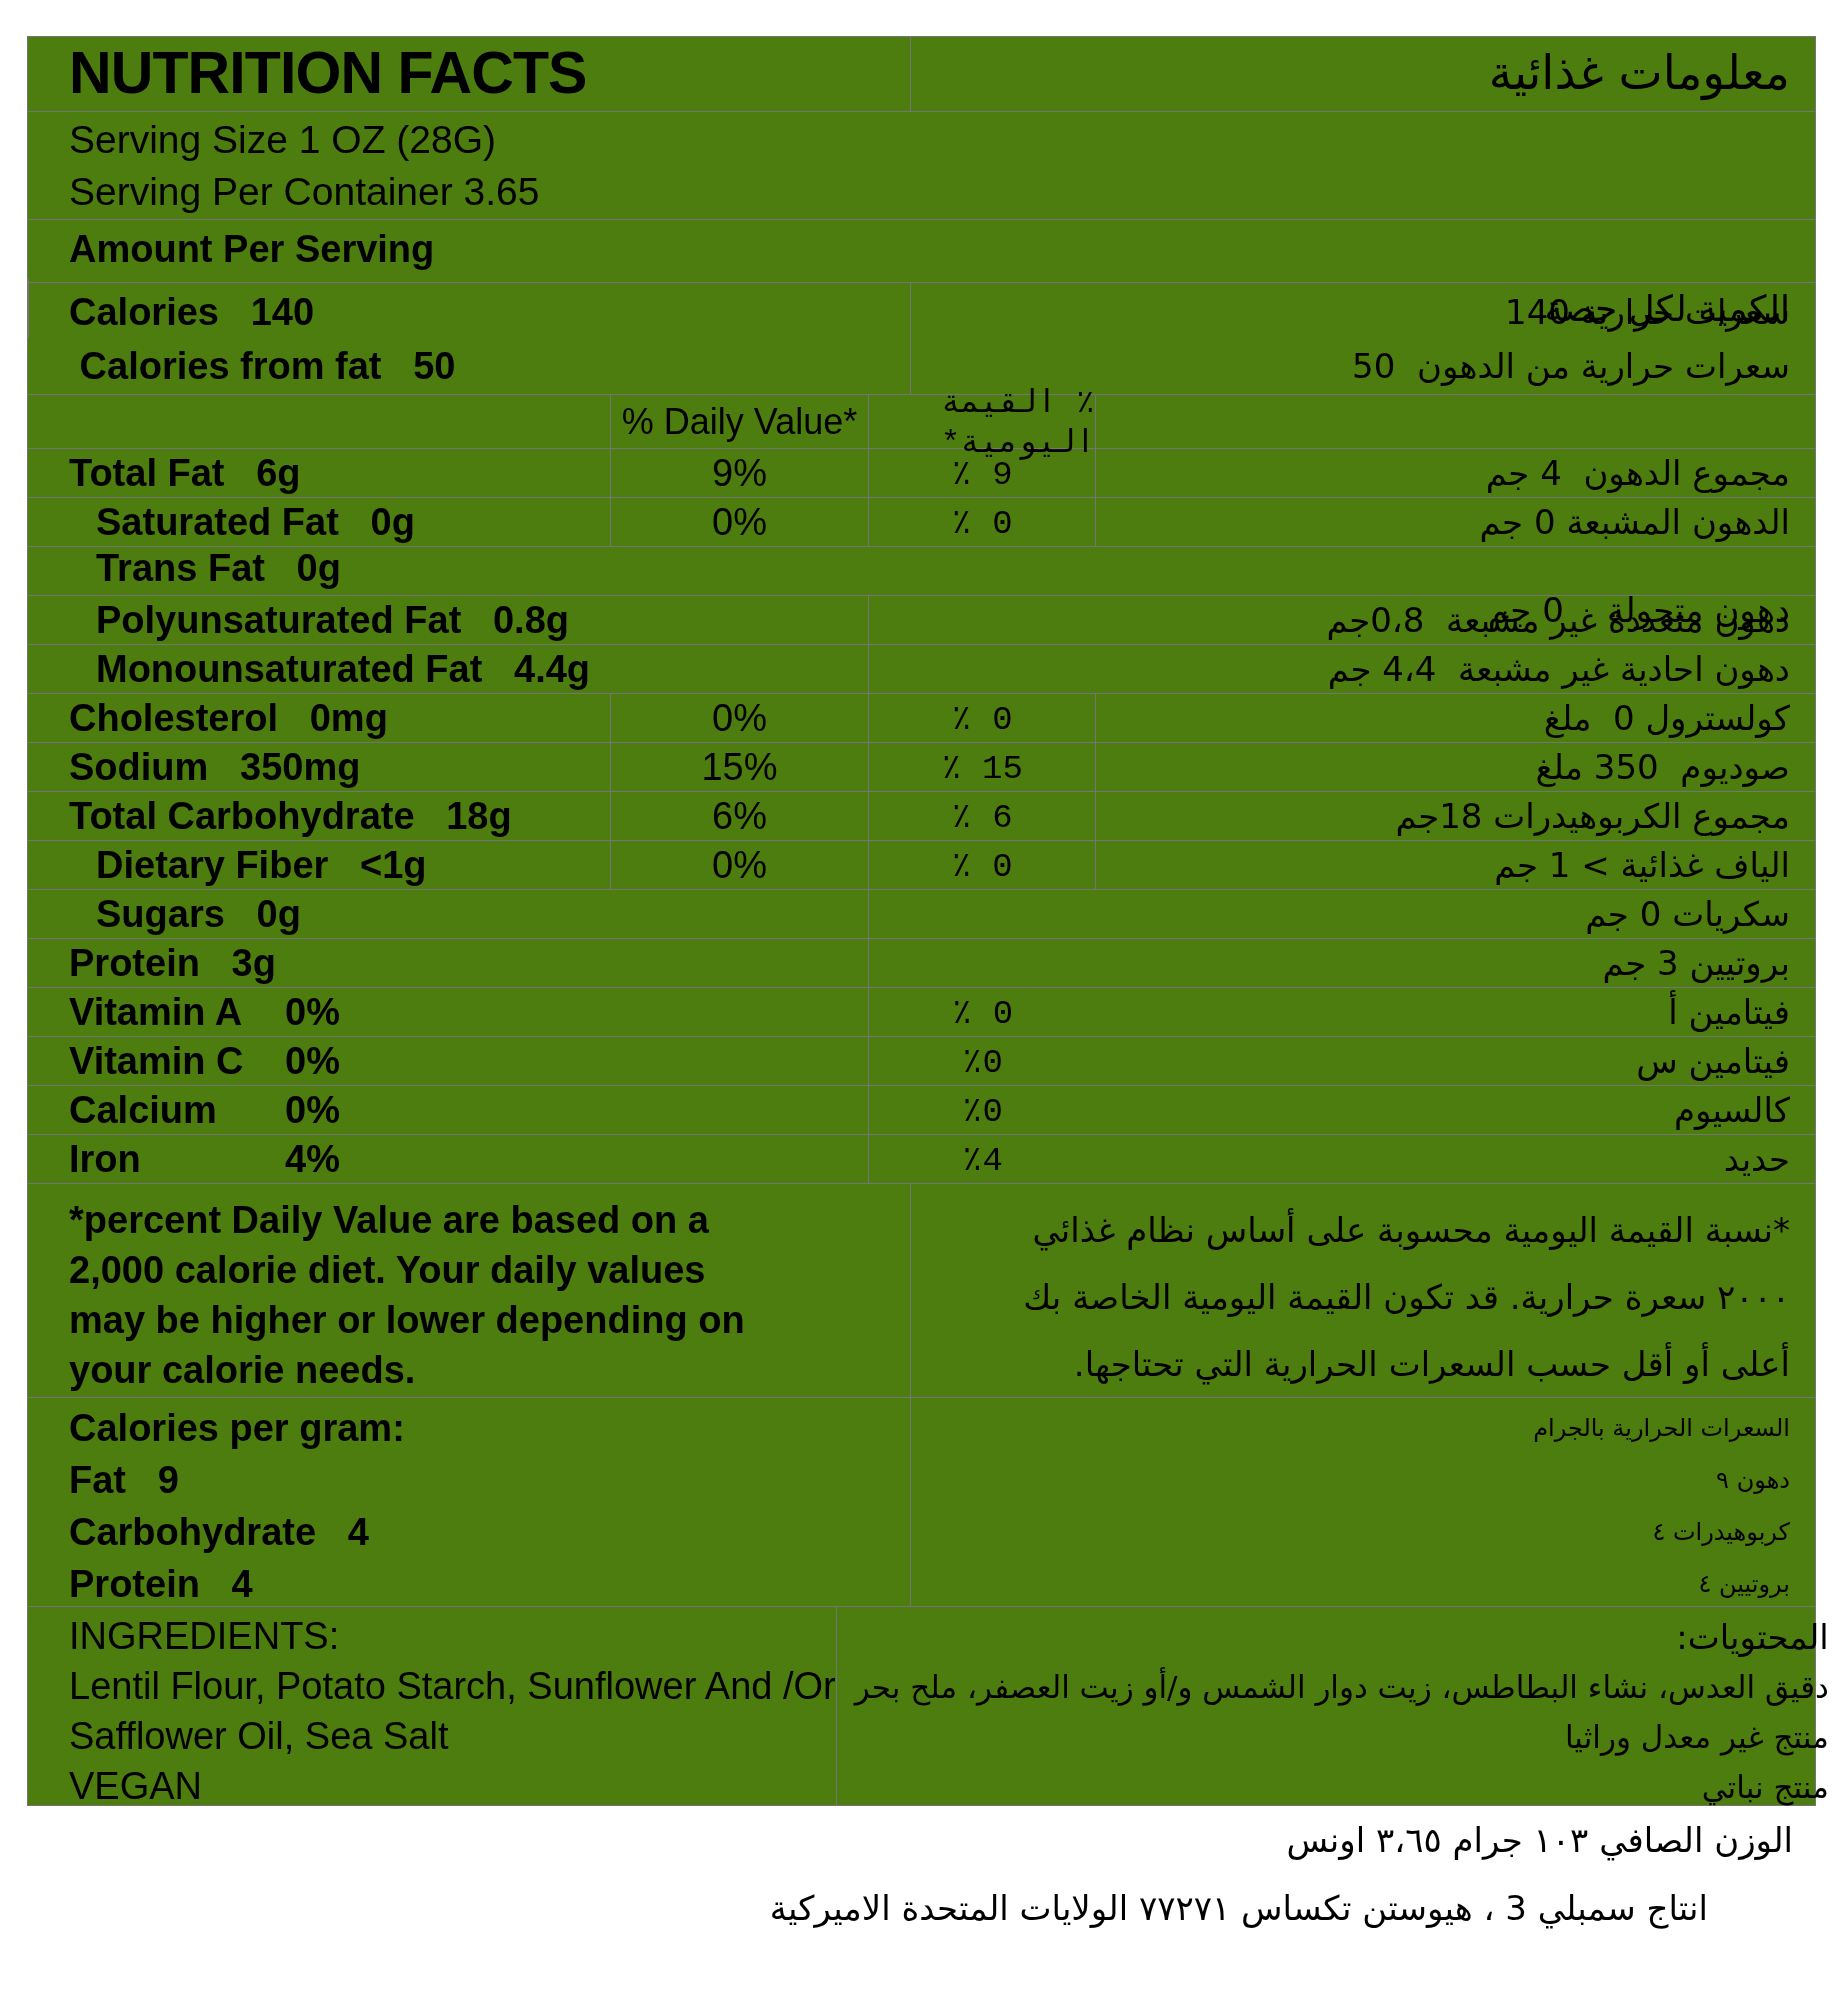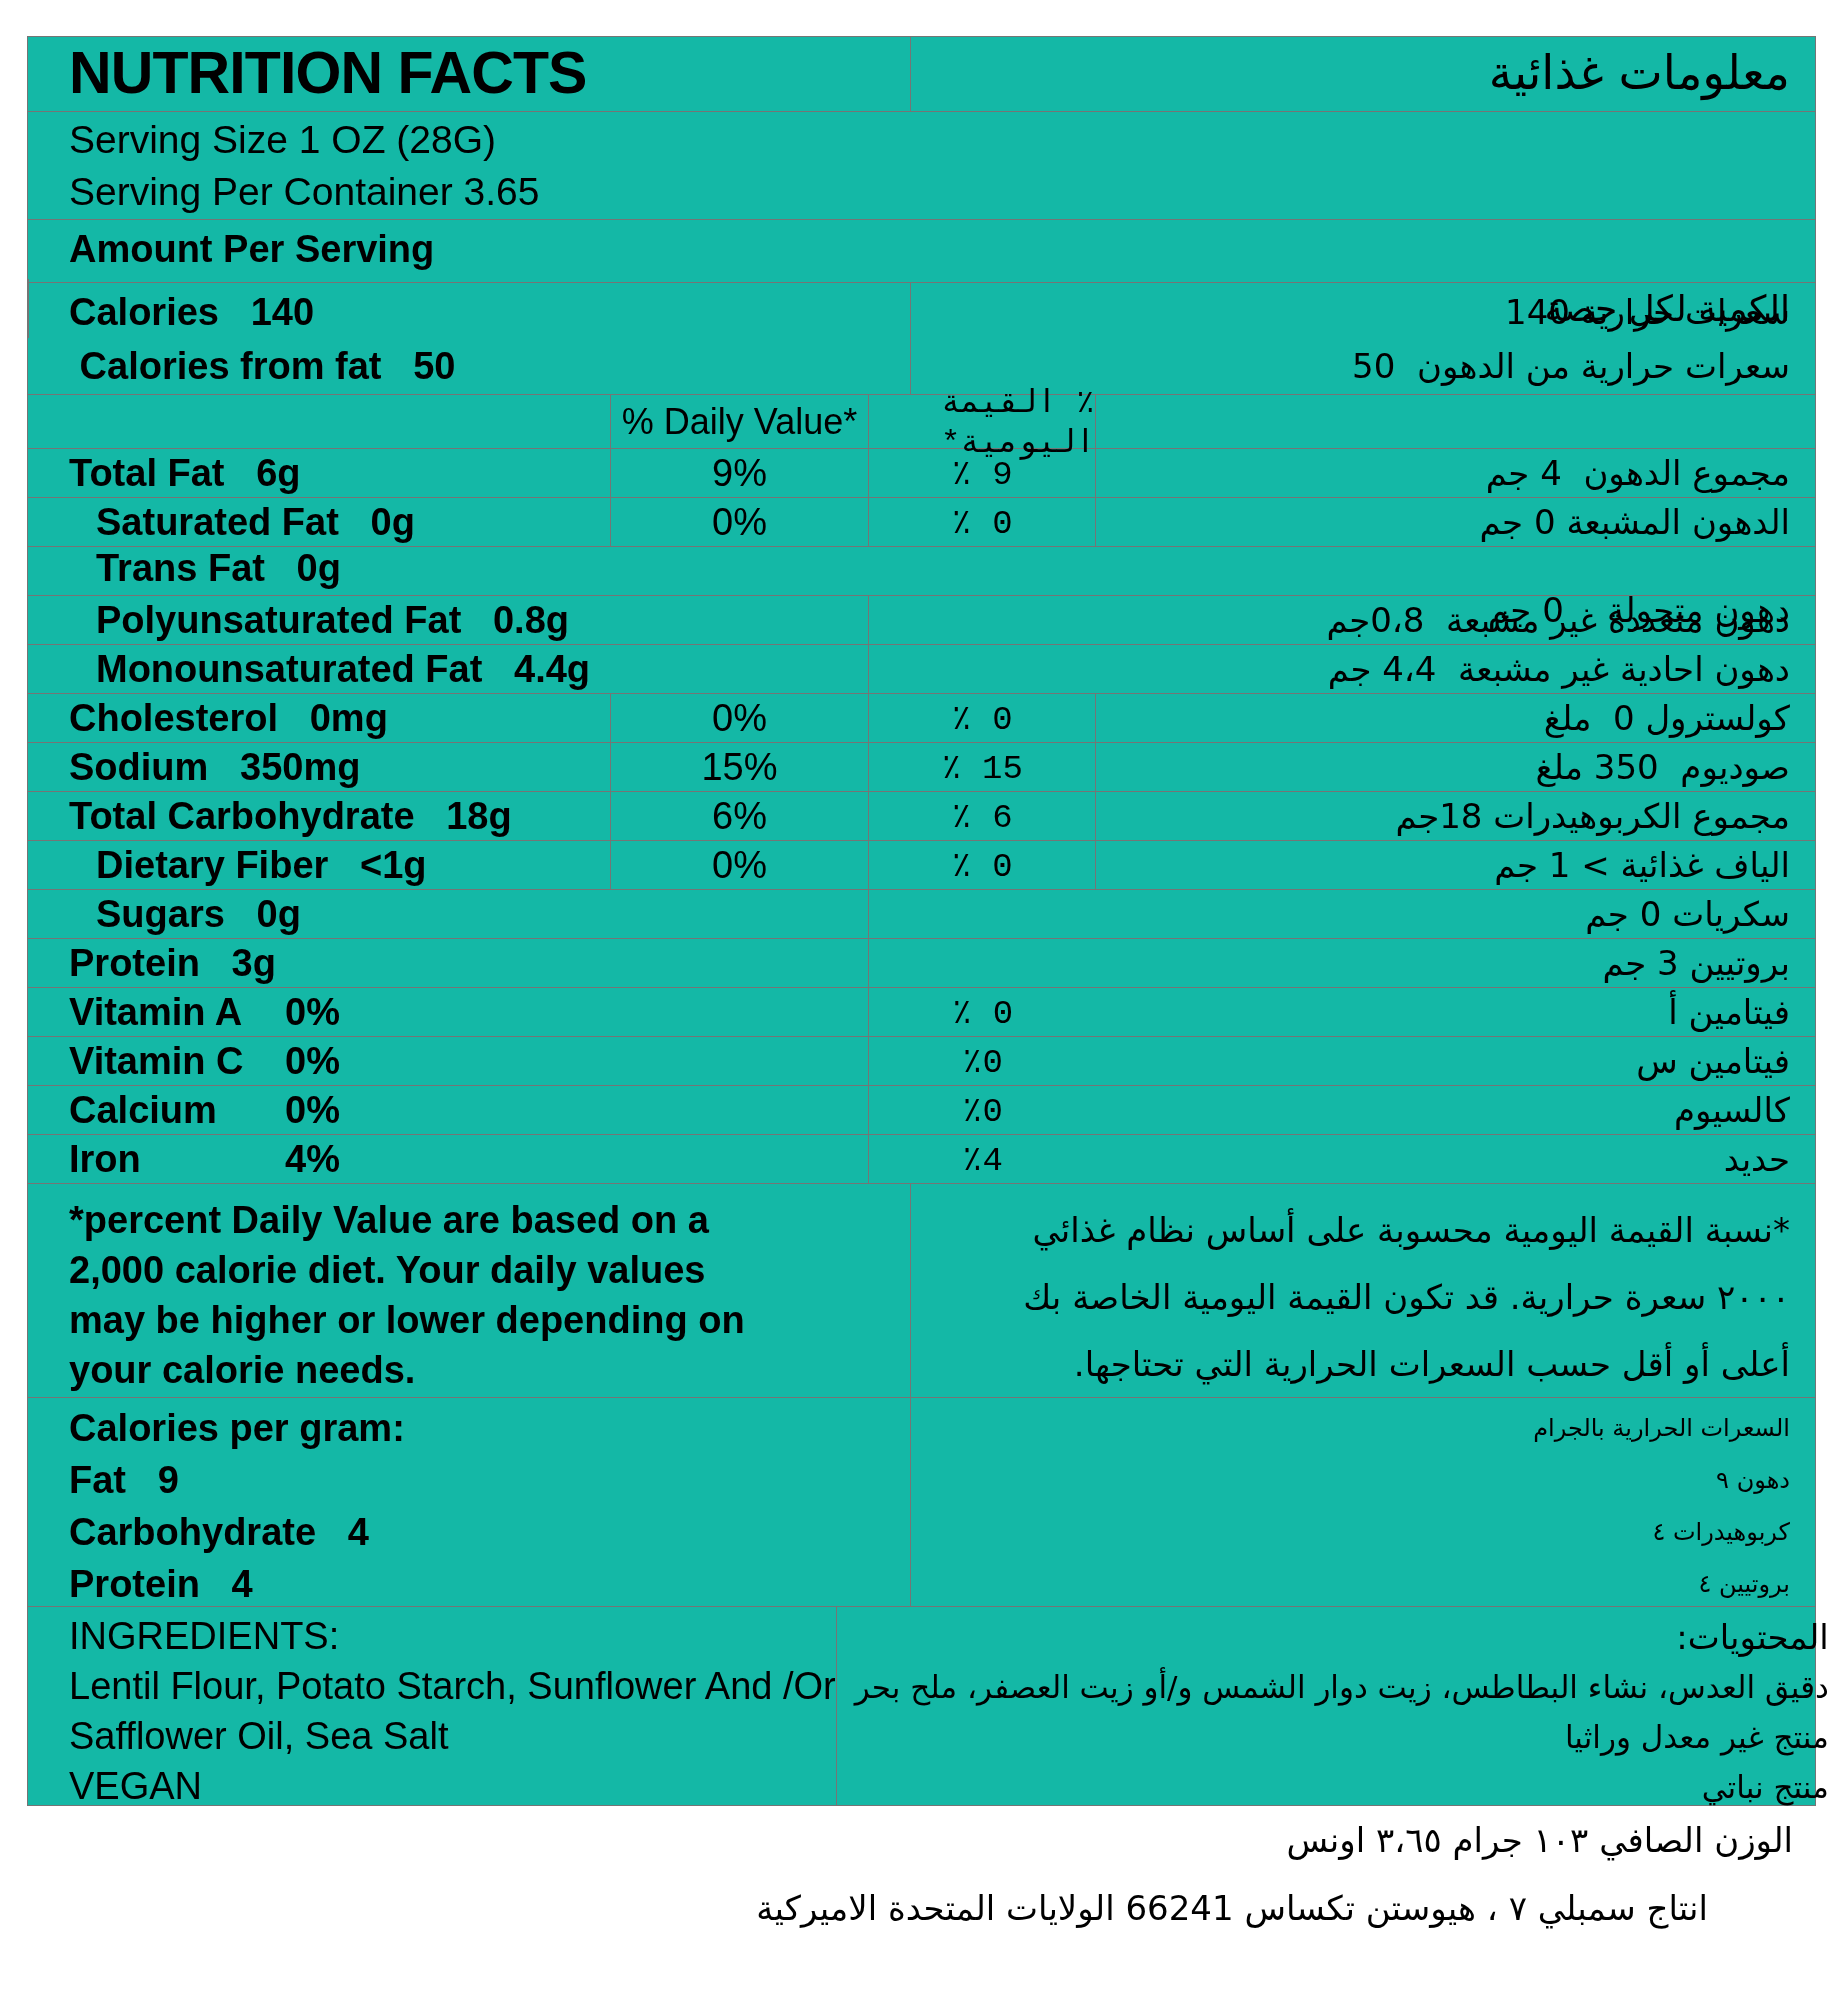--- a/index.html
+++ b/index.html
@@ -1,20 +1,20 @@
 <!DOCTYPE html>
 <html style="font-size:14.4px"><head>
 <meta charset="utf-8">
 <style>
   :root{ --border:#757575; --ink:#000; }
   html,body{margin:0;padding:0;background:#fff;}
   .sheet{position:relative;width:1843px;height:2015px;background:#fff;color:var(--ink);
          font-family:"Liberation Sans",sans-serif;overflow:hidden;}
   .nf{position:absolute;left:27px;top:36px;width:1789px;border:1.8px solid var(--border);
-      box-sizing:border-box;background:#14b8a6;}
+      box-sizing:border-box;background:#4d7c0f;}
   .row{display:flex;border-bottom:1.8px solid var(--border);box-sizing:border-box;align-items:stretch;}
   .row.last{border-bottom:none;}
   
   .half-en{width:882px;box-sizing:border-box;padding-left:41px;}
   .half-ar{flex:1;box-sizing:border-box;border-left:1.8px solid var(--border);
            direction:rtl;text-align:right;padding-right:25px;padding-left:18px;
            font-family:"DejaVu Sans","Liberation Sans",sans-serif;}
   
   .cen{width:582px;box-sizing:border-box;padding-left:41px;display:flex;align-items:center;}
   .cen.indent{padding-left:68px;}
@@ -245,16 +245,16 @@
             <div class="ws line">دقيق العدس، نشاء البطاطس، زيت دوار الشمس و/أو زيت العصفر، ملح بحر</div>
             <div class="ws line">منتج غير معدل وراثيا</div>
             <div class="ws line">منتج نباتي</div>
           </div>
       </div>
     </div>
 
   </div>
 
   <div class="footer-line" style="top:1820px;">الوزن الصافي ١٠٣ جرام  ٣،٦٥ اونس</div>
-  <div class="footer-line second" style="top:1888px;">انتاج سمبلي ٧ ، هيوستن تكساس 66241 الولايات المتحدة الاميركية</div>
+  <div class="footer-line second" style="top:1888px;">انتاج سمبلي 3 ، هيوستن تكساس ٧٧٢٧١ الولايات المتحدة الاميركية</div>
 
 </div>
 
 
 </body></html>

